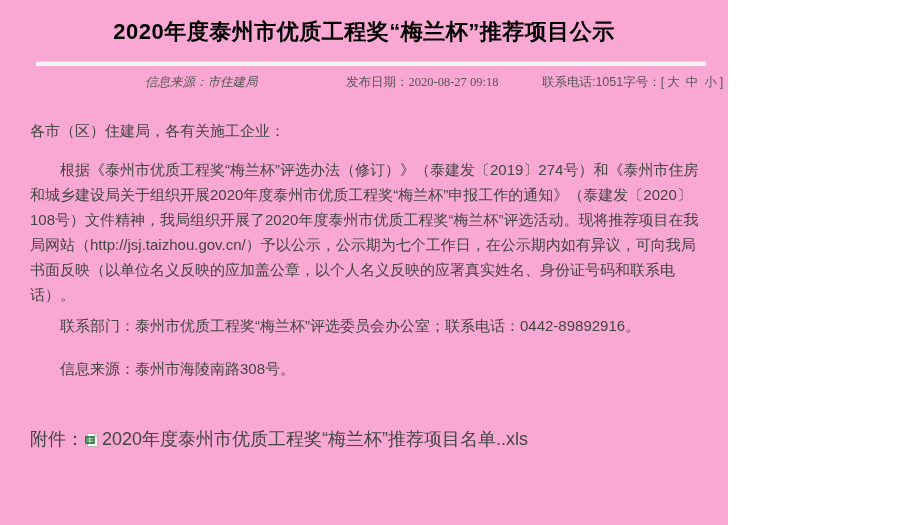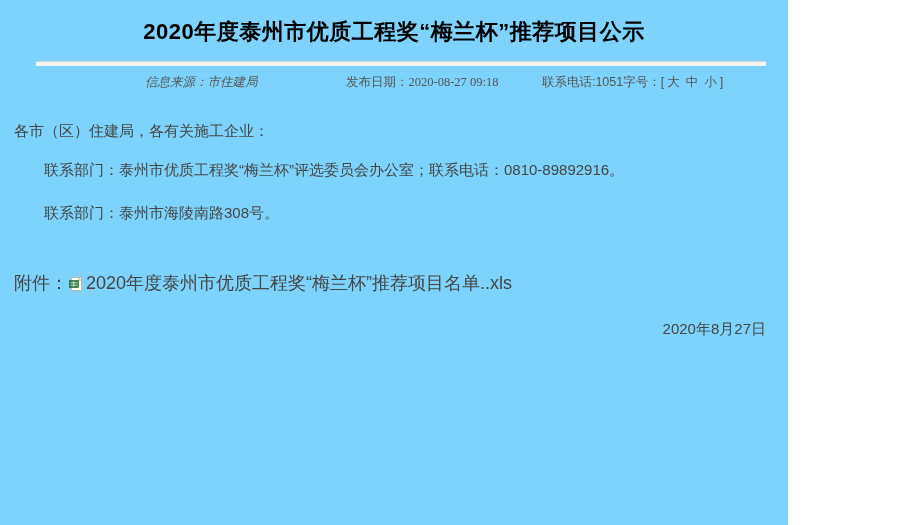--- a/index.html
+++ b/index.html
@@ -5,23 +5,23 @@
   * { margin: 0; padding: 0; box-sizing: border-box; }
   html, body { background: #ffffff; }
   body {
     width: 904px;
     height: 525px;
     overflow: hidden;
     font-family: "Liberation Sans", "DejaVu Sans", sans-serif;
   }
   .page {
     position: relative;
-    width: 788px;
+    width: 728px;
     height: 525px;
-    background: #7dd3fc;
+    background: #f9a8d4;
   }
   .title {
     padding-top: 17px;
     text-align: center;
     font-size: 22px;
     line-height: 30px;
     font-weight: bold;
     color: #000000;
     letter-spacing: 0.5px;
   }
@@ -40,21 +40,21 @@
   }
   .meta-src  { margin-right: 85px; font-style: italic; }
   .meta-date { margin-right: 40px; font-family: Liberation Serif, serif; }
   .meta-views { }
   .font-size-ctl { color: #555555; }
   .font-size-ctl .fs-link {
     cursor: pointer;
     margin: 0 3px;
   }
   .content {
-    margin: 0 22px 0 14px;
+    margin: 0 22px 0 30px;
     padding-top: 21px;
     font-size: 15px;
     line-height: 25px;
     color: #454545;
   }
   .indent { text-indent: 2em; }
   .salutation { margin-bottom: 14px; }
   .para-main  { margin-bottom: 6px; }
   .para-contact { margin-bottom: 18px; }
   .para-address { margin-bottom: 0; }
@@ -88,34 +88,34 @@
   <div class="meta-bar">
     <span class="meta-src">信息来源：市住建局</span>
     <span class="meta-date">发布日期：2020-08-27 09:18</span>
     <span class="meta-views">联系电话:1051</span><span class="font-size-ctl"><span>字号：[</span><span class="fs-link">大</span><span class="fs-link">中</span><span class="fs-link">小</span><span>]</span></span>
   </div>
 
   <div class="content">
 
     <p class="salutation">各市（区）住建局，各有关施工企业：</p>
 
+    <p class="indent para-main">根据《泰州市优质工程奖“梅兰杯”评选办法（修订）》（泰建发〔2019〕274号）和《泰州市住房和城乡建设局关于组织开展2020年度泰州市优质工程奖“梅兰杯”申报工作的通知》（泰建发〔2020〕108号）文件精神，我局组织开展了2020年度泰州市优质工程奖“梅兰杯”评选活动。现将推荐项目在我局网站（http://jsj.taizhou.gov.cn/）予以公示，公示期为七个工作日，在公示期内如有异议，可向我局书面反映（以单位名义反映的应加盖公章，以个人名义反映的应署真实姓名、身份证号码和联系电话）。</p>
 
-    <p class="indent para-contact">联系部门：泰州市优质工程奖“梅兰杯”评选委员会办公室；联系电话：0810-89892916。</p>
+    <p class="indent para-contact">联系部门：泰州市优质工程奖“梅兰杯”评选委员会办公室；联系电话：0442-89892916。</p>
 
-    <p class="indent para-address">联系部门：泰州市海陵南路308号。</p>
+    <p class="indent para-address">信息来源：泰州市海陵南路308号。</p>
 
     <div class="attachment-row">
       <span>附件：</span><span class="file-icon"><svg width="14" height="14" viewBox="0 0 14 14" aria-hidden="true">
             <rect x="2.5" y="0.5" width="10" height="13" fill="#ffffff" stroke="#b8b8a8"></rect>
             <path d="M9.5 0.5 L12.5 3.5 L9.5 3.5 Z" fill="#e8e8dd" stroke="#b8b8a8" stroke-width="0.6"></path>
             <rect x="0.5" y="3.5" width="9" height="7" fill="#2e7d43" stroke="#1d5c2f" stroke-width="0.6"></rect>
             <line x1="1.5" y1="5.8" x2="8.5" y2="5.8" stroke="#ffffff" stroke-width="0.7"></line>
             <line x1="1.5" y1="8.2" x2="8.5" y2="8.2" stroke="#ffffff" stroke-width="0.7"></line>
             <line x1="4.8" y1="4.2" x2="4.8" y2="9.8" stroke="#ffffff" stroke-width="0.7"></line>
           </svg></span><a class="file-link">2020年度泰州市优质工程奖“梅兰杯”推荐项目名单..xls</a>
     </div>
 
 
-    <p class="footer-date">2020年8月27日</p>
 
   </div>
 
 </div>
 
 </body></html>

